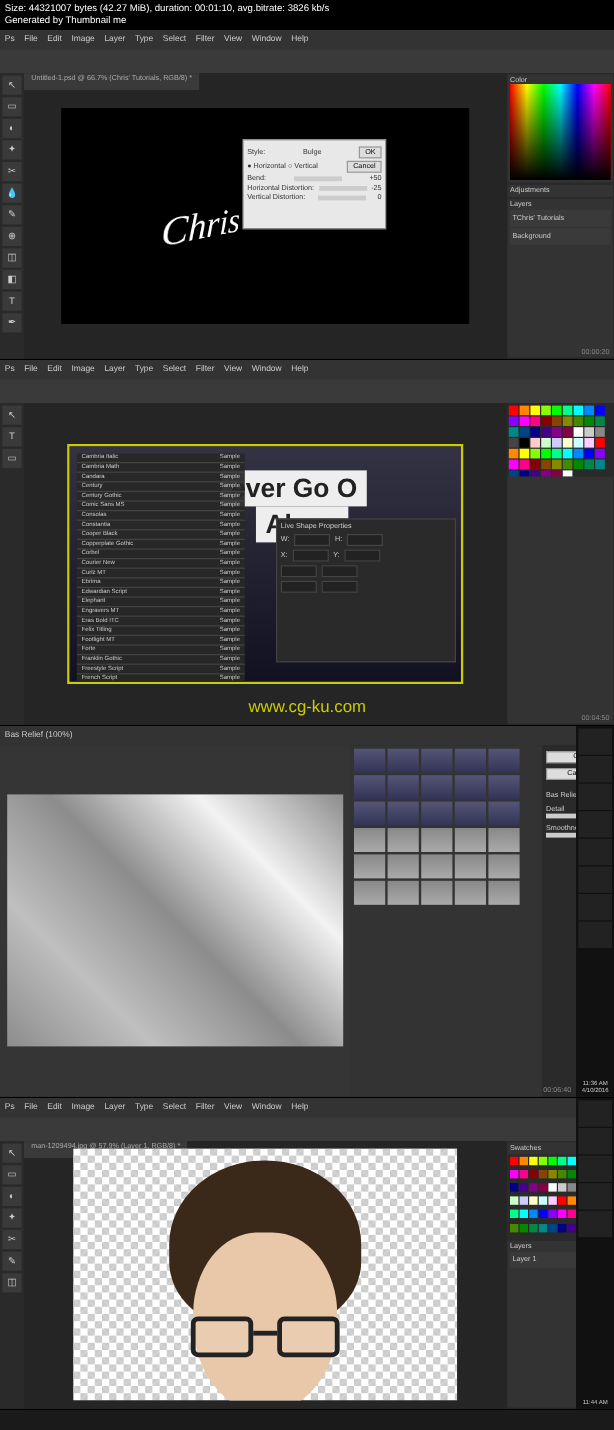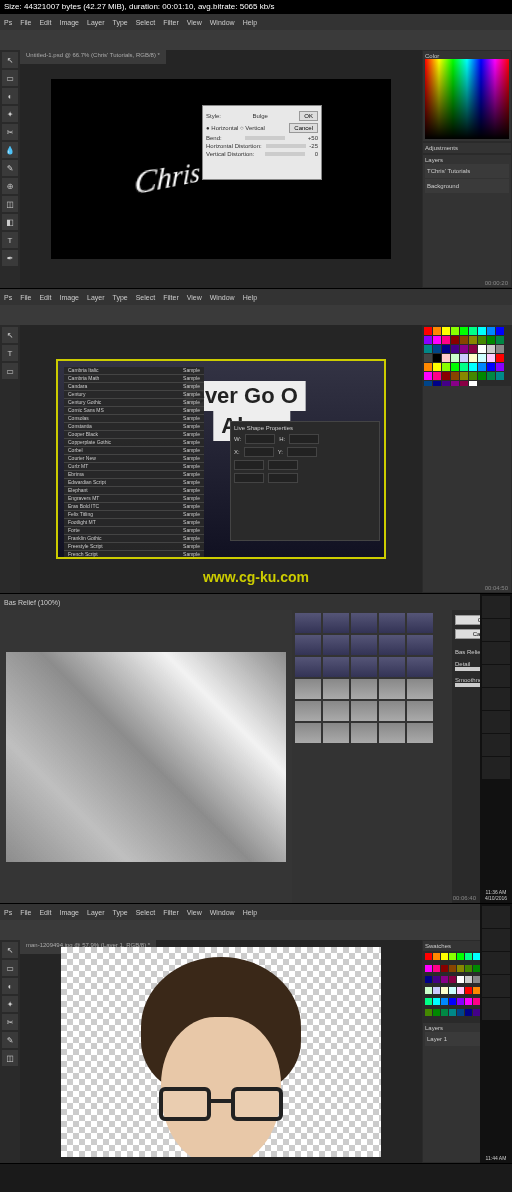--- a/index.html
+++ b/index.html
@@ -35,21 +35,21 @@
 
 .canvas2{width:330px;height:200px;position:relative;border:2px solid #cc0}
 .c2-bg{position:absolute;inset:0;background:linear-gradient(#334,#112);}
 .c2-text{position:absolute;top:20px;left:50%;transform:translateX(-30%);color:#222;font-size:22px;font-weight:bold;background:#eee;padding:2px 8px}
 .c2-text2{position:absolute;top:50px;left:50%;transform:translateX(-10%);color:#222;font-size:22px;font-weight:bold;background:#eee;padding:2px 8px}
 .font-list{position:absolute;left:6px;top:6px;width:140px;height:190px;background:rgba(40,40,40,0.95);overflow:hidden;font-size:5px}
 .font-row{height:8px;display:flex;justify-content:space-between;padding:0 4px;border-bottom:1px solid #444}
 .live-shape{position:absolute;right:4px;top:60px;width:150px;height:120px;background:#2a2a2a;border:1px solid #444;padding:3px;font-size:6px}
 .ls-row{display:flex;gap:4px;margin:3px 0;align-items:center}
 .ls-input{width:30px;height:10px;background:#222;border:1px solid #444}
-.watermark{position:absolute;bottom:8px;left:50%;transform:translateX(-50%);color:#cc0;font-size:14px;font-weight:bold}
+.watermark{position:absolute;bottom:8px;left:50%;transform:translateX(-50%);color:#cc0;font-size:14px;font-weight:normal}
 
 .canvas3{width:280px;height:210px;background:linear-gradient(45deg,#888,#aaa,#888,#ccc,#888);filter:contrast(1.5)}
 .filter-gallery{width:160px;background:#333;display:flex;flex-wrap:wrap;gap:2px;padding:3px;align-content:flex-start}
 .thumb{width:26px;height:20px;background:linear-gradient(#557,#335)}
 .thumb.g{background:linear-gradient(#888,#aaa)}
 .taskbar{position:absolute;bottom:0;right:0;width:32px;height:100%;background:#111;display:flex;flex-direction:column;gap:1px;padding:2px}
 .tb-icon{width:28px;height:22px;background:#222}
 
 .canvas4{width:320px;height:210px;position:relative;overflow:hidden}
 .transparency{position:absolute;inset:0;background-image:linear-gradient(45deg,#ccc 25%,transparent 25%),linear-gradient(-45deg,#ccc 25%,transparent 25%),linear-gradient(45deg,transparent 75%,#ccc 75%),linear-gradient(-45deg,transparent 75%,#ccc 75%);background-size:12px 12px;background-position:0 0,0 6px,6px -6px,-6px 0;background-color:#fff}
@@ -61,21 +61,22 @@
 .lens.l{left:0}.lens.r{right:0}
 .bridge{position:absolute;top:12px;left:52px;width:20px;height:4px;background:#222}
 .swatch-panel{height:70px;display:flex;flex-wrap:wrap;gap:1px;padding:2px;background:#2a2a2a}
 .swp{width:7px;height:7px}
 .timestamp{position:absolute;right:4px;font-size:6px;color:#888}
 </style>
 </head>
 <body>
 
 <div class="meta-info">
-  <div>Size: 44321007 bytes (42.27 MiB), duration: 00:01:10, avg.bitrate: 5065 kb/s</div>
+  <div>Size: 44321007 bytes (42.27 MiB), duration: 00:01:10, avg.bitrate: 3826 kb/s</div>
+  <div>Generated by Thumbnail me</div>
 </div>
 
 <div class="panel p1">
   <div class="menubar">
     <span>Ps</span>
     <span>File</span>
     <span>Edit</span>
     <span>Image</span>
     <span>Layer</span>
     <span>Type</span>

